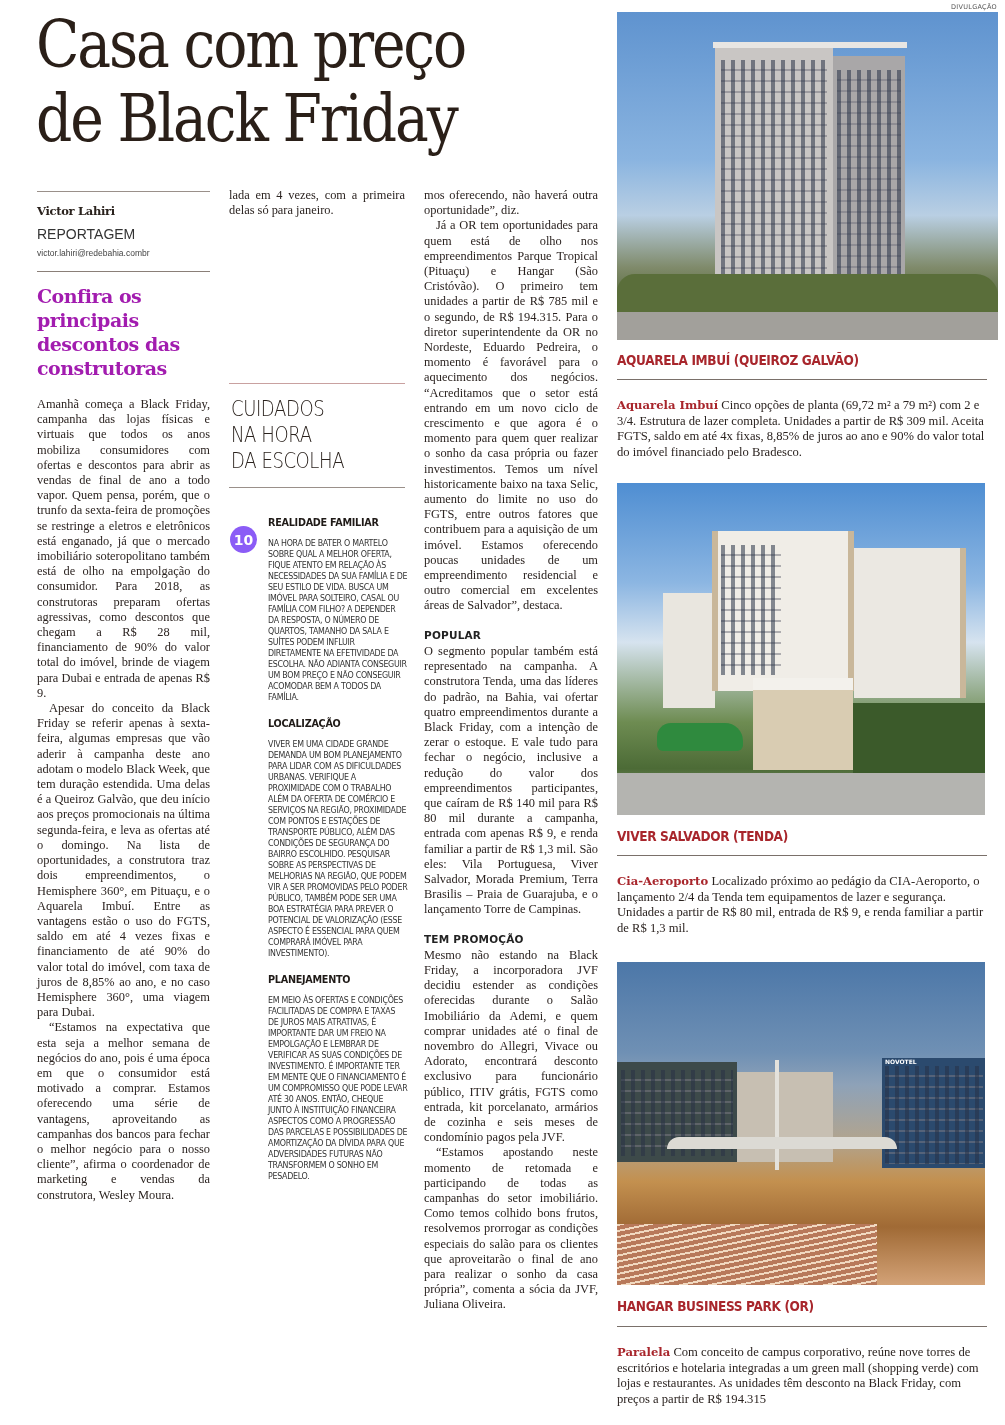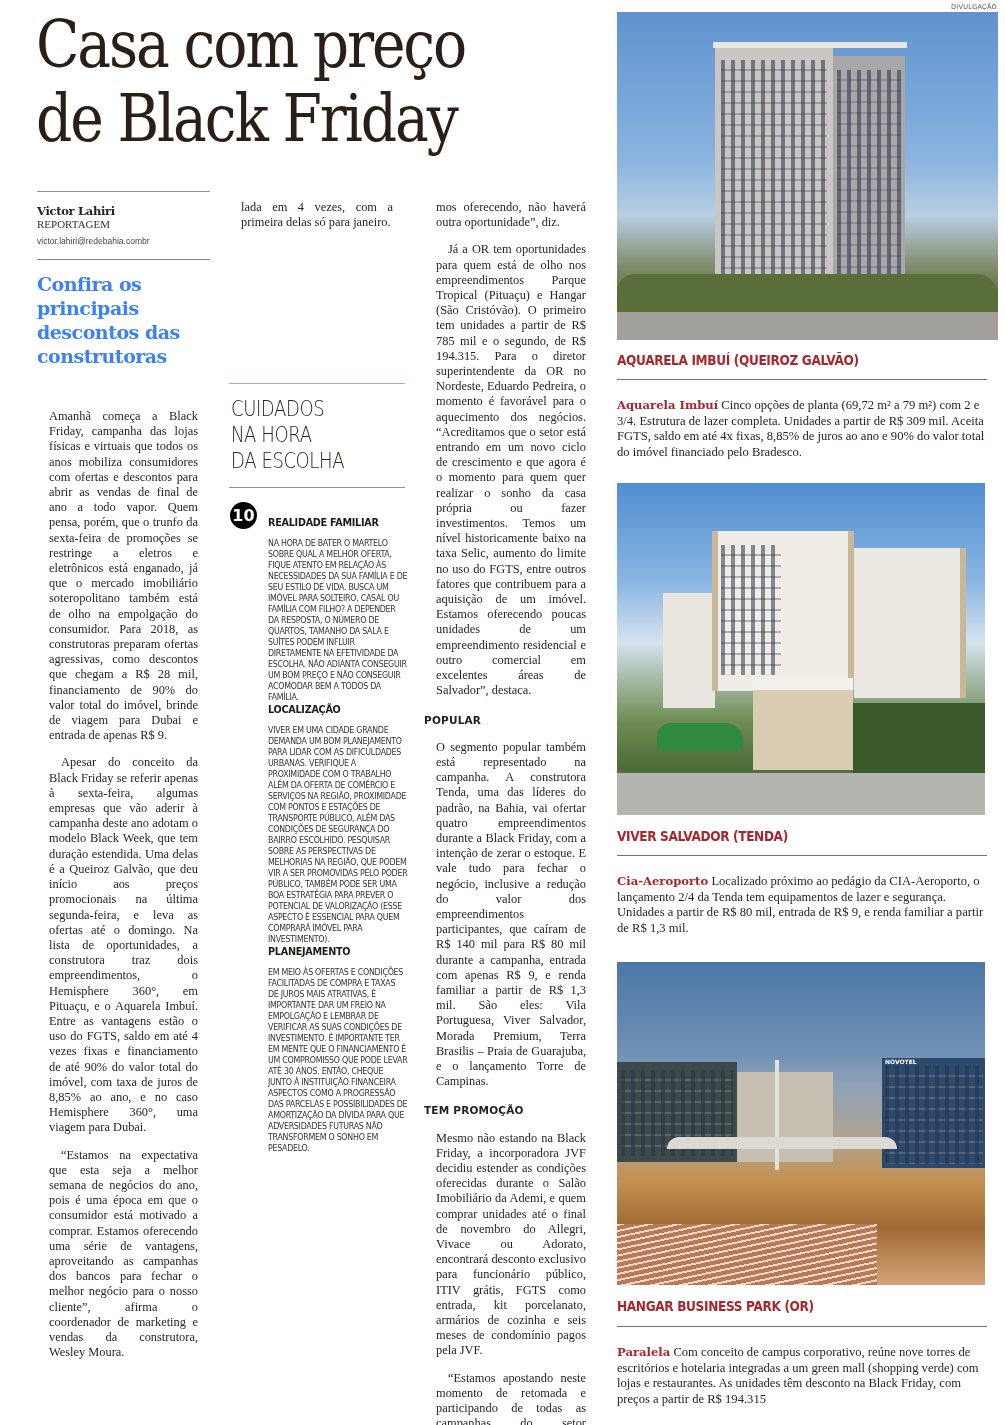--- a/index.html
+++ b/index.html
@@ -9,41 +9,41 @@
   .headline {
     position: absolute; left: 36px; top: 8px; width: 575px;
     font-family: "DejaVu Serif", serif; font-weight: 300;
     font-size: 66px; line-height: 74px; color: #2a1f18; letter-spacing: -2.5px;
     transform: scaleX(0.86); transform-origin: left top;
   }
 
   .byline-block { position: absolute; left: 37px; top: 191px; width: 173px; }
   .rule { height: 1px; background: #9a908a; }
   .author { font-family: "DejaVu Serif", serif; font-weight: bold; font-size: 11.5px; margin-top: 12px; letter-spacing: -0.3px; }
-  .role { font-family: Liberation Serif, serif; font-size: 11px; color: #333; margin-top: 0; }
+  .role { font-family: Liberation Sans, sans-serif; font-size: 14px; color: #333; margin-top: 8px; }
   .email { font-family: "Liberation Sans", sans-serif; font-size: 8.5px; color: #444; margin-top: 6px; }
   .rule2 { height: 1px; background: #8a7f78; margin-top: 13px; }
-  .subhead { font-family: "DejaVu Serif", serif; color: #3b82f6; font-size: 19px; line-height: 24px; margin-top: 12px; letter-spacing: -0.5px; }
+  .subhead { font-family: "DejaVu Serif", serif; color: #a21caf; font-size: 19px; line-height: 24px; margin-top: 12px; letter-spacing: -0.5px; }
 
   .col { position: absolute; font-size: 12px; line-height: 15.2px; text-align: justify; color: #2b2320; font-family: "Liberation Serif", serif; }
-  .col p { margin: 12px; }
+  .col p { margin: 0; }
   .col p.indent { text-indent: 12px; }
   .col1 { left: 37px; top: 397px; width: 173px; font-size: 12.4px; }
   .col2 { left: 229px; top: 188px; width: 176px; font-size: 12.4px; }
   .col3 { left: 424px; top: 188px; width: 174px; font-size: 12.4px; }
   .section-label { font-family: "DejaVu Sans", sans-serif; font-weight: bold; font-size: 10.5px; color: #222; margin-top: 14px; margin-bottom: 1px; letter-spacing: 0.2px; }
 
   .col2-rule { position: absolute; left: 229px; top: 383px; width: 176px; height: 1px; background: #c9a1a0; }
   .box-title { position: absolute; left: 231px; top: 396px; width: 176px; font-family: "DejaVu Sans", sans-serif; font-weight: 200; font-size: 21px; line-height: 26px; color: #2a221d; letter-spacing: -0.5px; transform: scaleX(0.86); transform-origin: left top; }
   .box-rule { position: absolute; left: 229px; top: 487px; width: 176px; height: 1px; background: #9a908a; }
-  .num-badge { position: absolute; left: 230px; top: 502px; width: 27px; height: 27px; border-radius: 50%; background: #000000; color: #fff; font-family: "DejaVu Sans", sans-serif; font-weight: bold; font-size: 16px; display: flex; align-items: center; justify-content: center; }
+  .num-badge { position: absolute; left: 230px; top: 526px; width: 27px; height: 27px; border-radius: 50%; background: #8b5cf6; color: #fff; font-family: "DejaVu Sans", sans-serif; font-weight: bold; font-size: 14px; display: flex; align-items: center; justify-content: center; }
   .tips { position: absolute; left: 268px; top: 516px; width: 140px; }
   .tip-title { font-family: "DejaVu Sans", sans-serif; font-weight: bold; font-size: 10.5px; color: #1f1a17; letter-spacing: -0.3px; transform: scaleX(0.92); transform-origin: left; }
   .tip-body { font-family: "DejaVu Sans", sans-serif; font-size: 8.6px; line-height: 11px; color: #333; text-transform: uppercase; margin-top: 10px; letter-spacing: -0.3px; transform: scaleX(0.92); transform-origin: left top; width: 152px; }
-  .tip + .tip { }
+  .tip + .tip { margin-top: 14px; }
 
   .credit { position: absolute; right: 8px; top: 3px; font-family: "DejaVu Sans", sans-serif; font-size: 6.5px; color: #555; letter-spacing: 0.3px; text-align: center; }
 
   .photo { position: absolute; overflow: hidden; }
   .photo1 { left: 617px; top: 12px; width: 381px; height: 328px;
     background: linear-gradient(180deg, #5f93cf 0%, #8ab4e0 45%, #b9cfe3 62%, #7f8a6a 78%, #576a3d 88%, #9b9a92 100%); }
   .photo2 { left: 617px; top: 483px; width: 368px; height: 332px;
     background: linear-gradient(180deg, #4f8ed2 0%, #8cb6e2 30%, #d6e3ef 48%, #6e8c52 72%, #4c6b36 86%, #a7a8a4 100%); }
   .photo3 { left: 617px; top: 962px; width: 368px; height: 323px;
     background: linear-gradient(180deg, #4c77a8 0%, #6f90b4 28%, #8ea2b8 38%, #b1a48f 55%, #c3904f 68%, #a06a35 82%, #d3a277 100%); }

